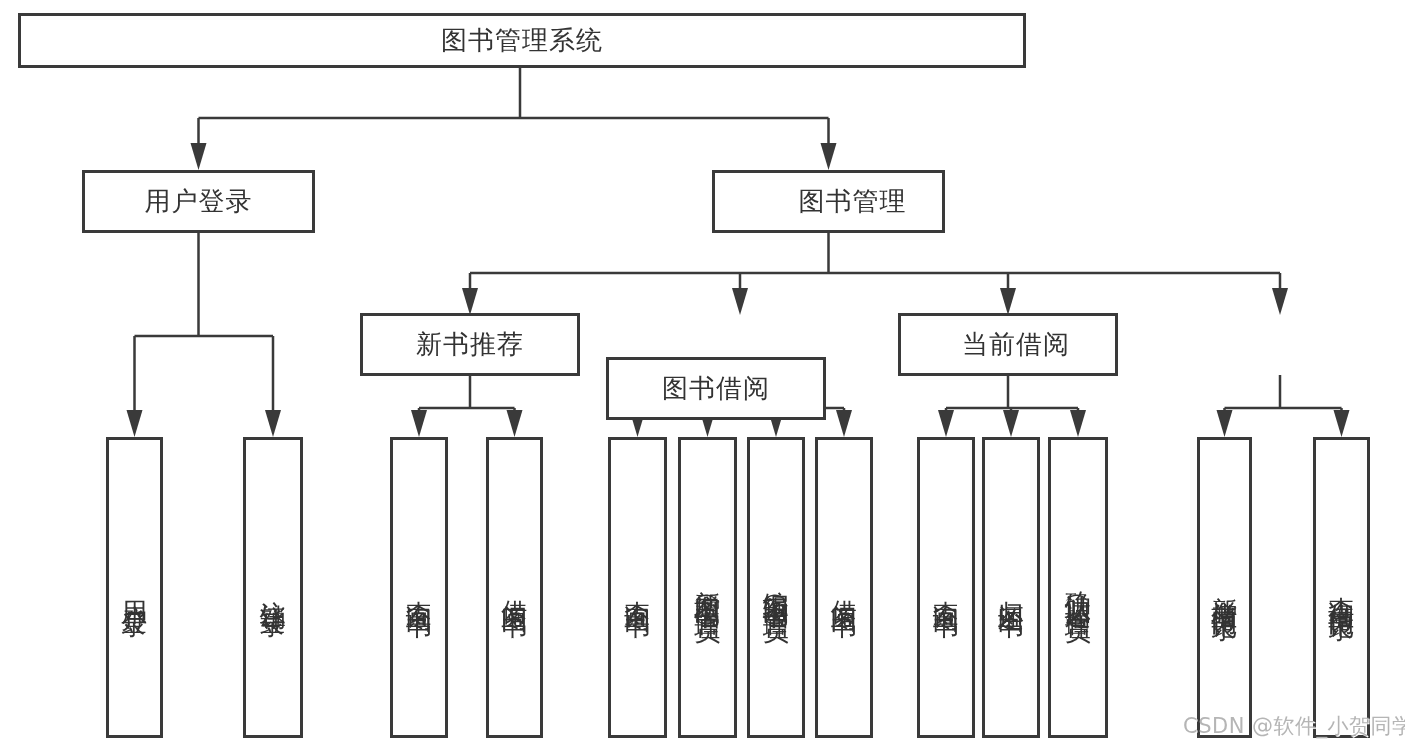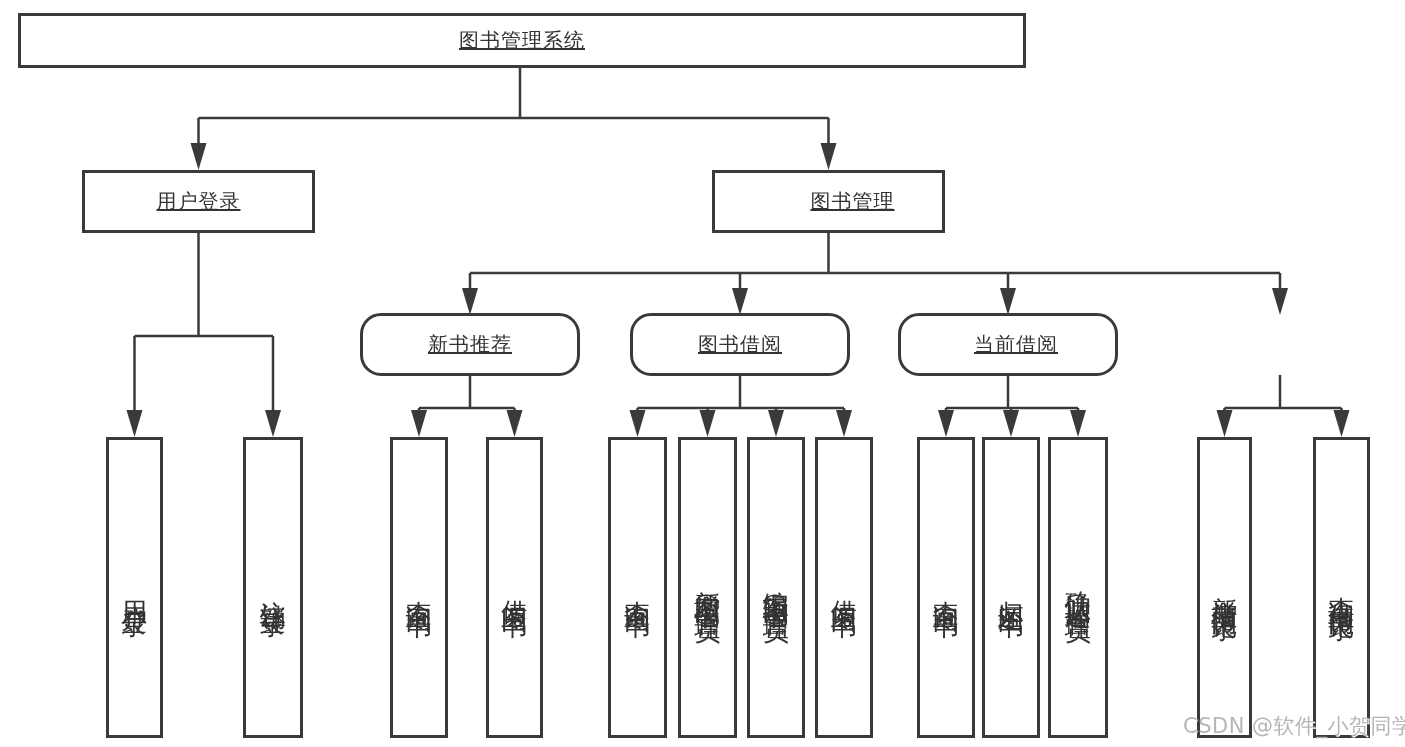--- a/index.html
+++ b/index.html
@@ -24,41 +24,40 @@
     box-sizing: border-box;
     border: 3px solid #3a3a3a;
     background: #ffffff;
     display: flex;
     align-items: center;
     justify-content: center;
     color: #333333;
     z-index: 2;
   }
   .h-label {
-    font-size: 20px;
+    font-size: 26px;
     letter-spacing: 1px;
     white-space: nowrap;
-    text-decoration: underline;
   }
   .v-label {
     writing-mode: vertical-rl;
     text-orientation: mixed;
     font-size: 26px;
     letter-spacing: 4px;
     line-height: 1.1;
     white-space: nowrap;
   }
   
   .root-box      { left: 18px;   top: 13px;  width: 1008px; height: 55px; }
   .lvl2          { top: 170px; height: 63px; width: 233px; }
   .n-user-login  { left: 82px;  }
   .n-book-mgmt   { left: 712px; padding-left: 48px; }
-  .lvl3          { top: 313px; height: 63px; width: 220px; border-radius: 21px; }
+  .lvl3          { top: 313px; height: 63px; width: 220px; }
   .n-new-books   { left: 360px;  }
-  .n-borrowing   { left: 630px;  }
+  .n-borrowing   { left: 606px; margin-top: 44px;  }
   .n-current     { left: 898px; padding-left: 16px;  }
   .n-records     { left: 1170px; }
   .leaf          { top: 437px; height: 301px; }
   .leaf-ul1 { left: 106px;  width: 57px; }
   .leaf-ul2 { left: 243px;  width: 60px; }
   .leaf-nb1 { left: 390px;  width: 58px; }
   .leaf-nb2 { left: 486px;  width: 57px; }
   .leaf-bb1 { left: 608px;  width: 59px; }
   .leaf-bb2 { left: 678px;  width: 59px; }
   .leaf-bb3 { left: 747px;  width: 58px; }

